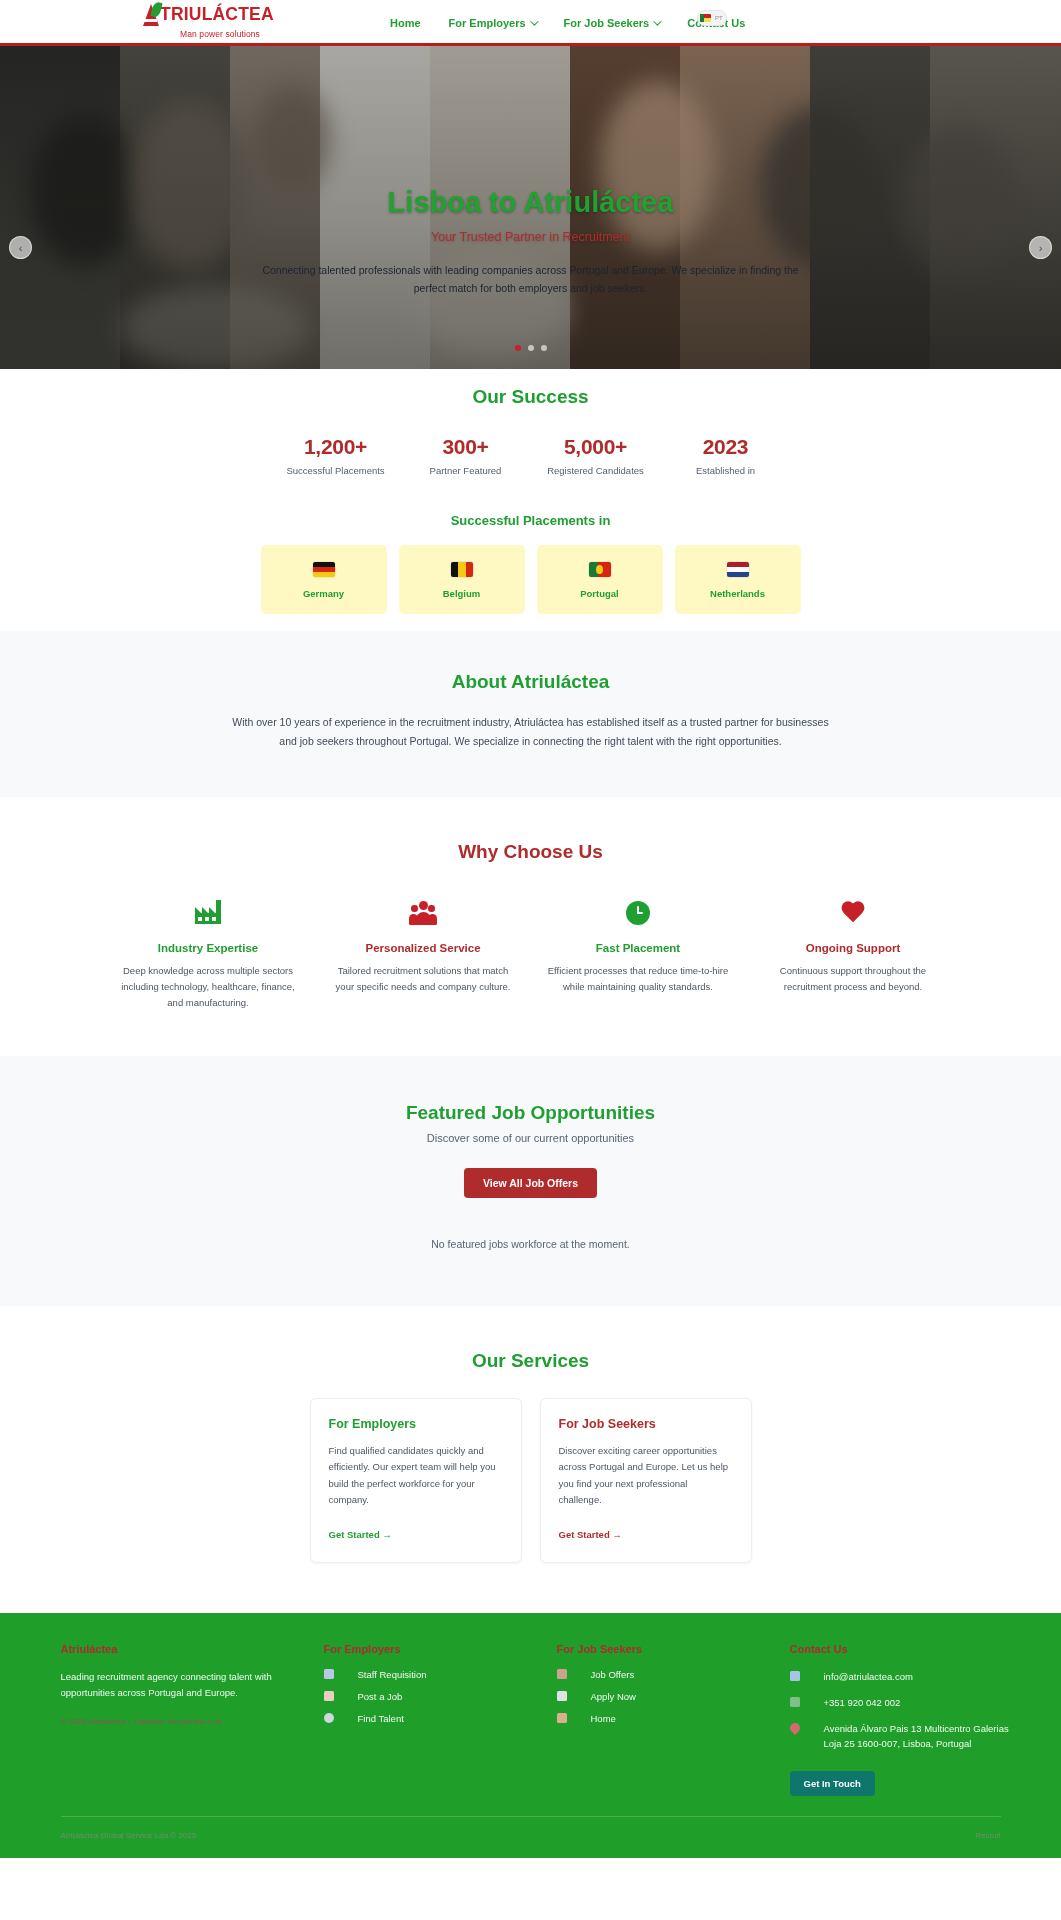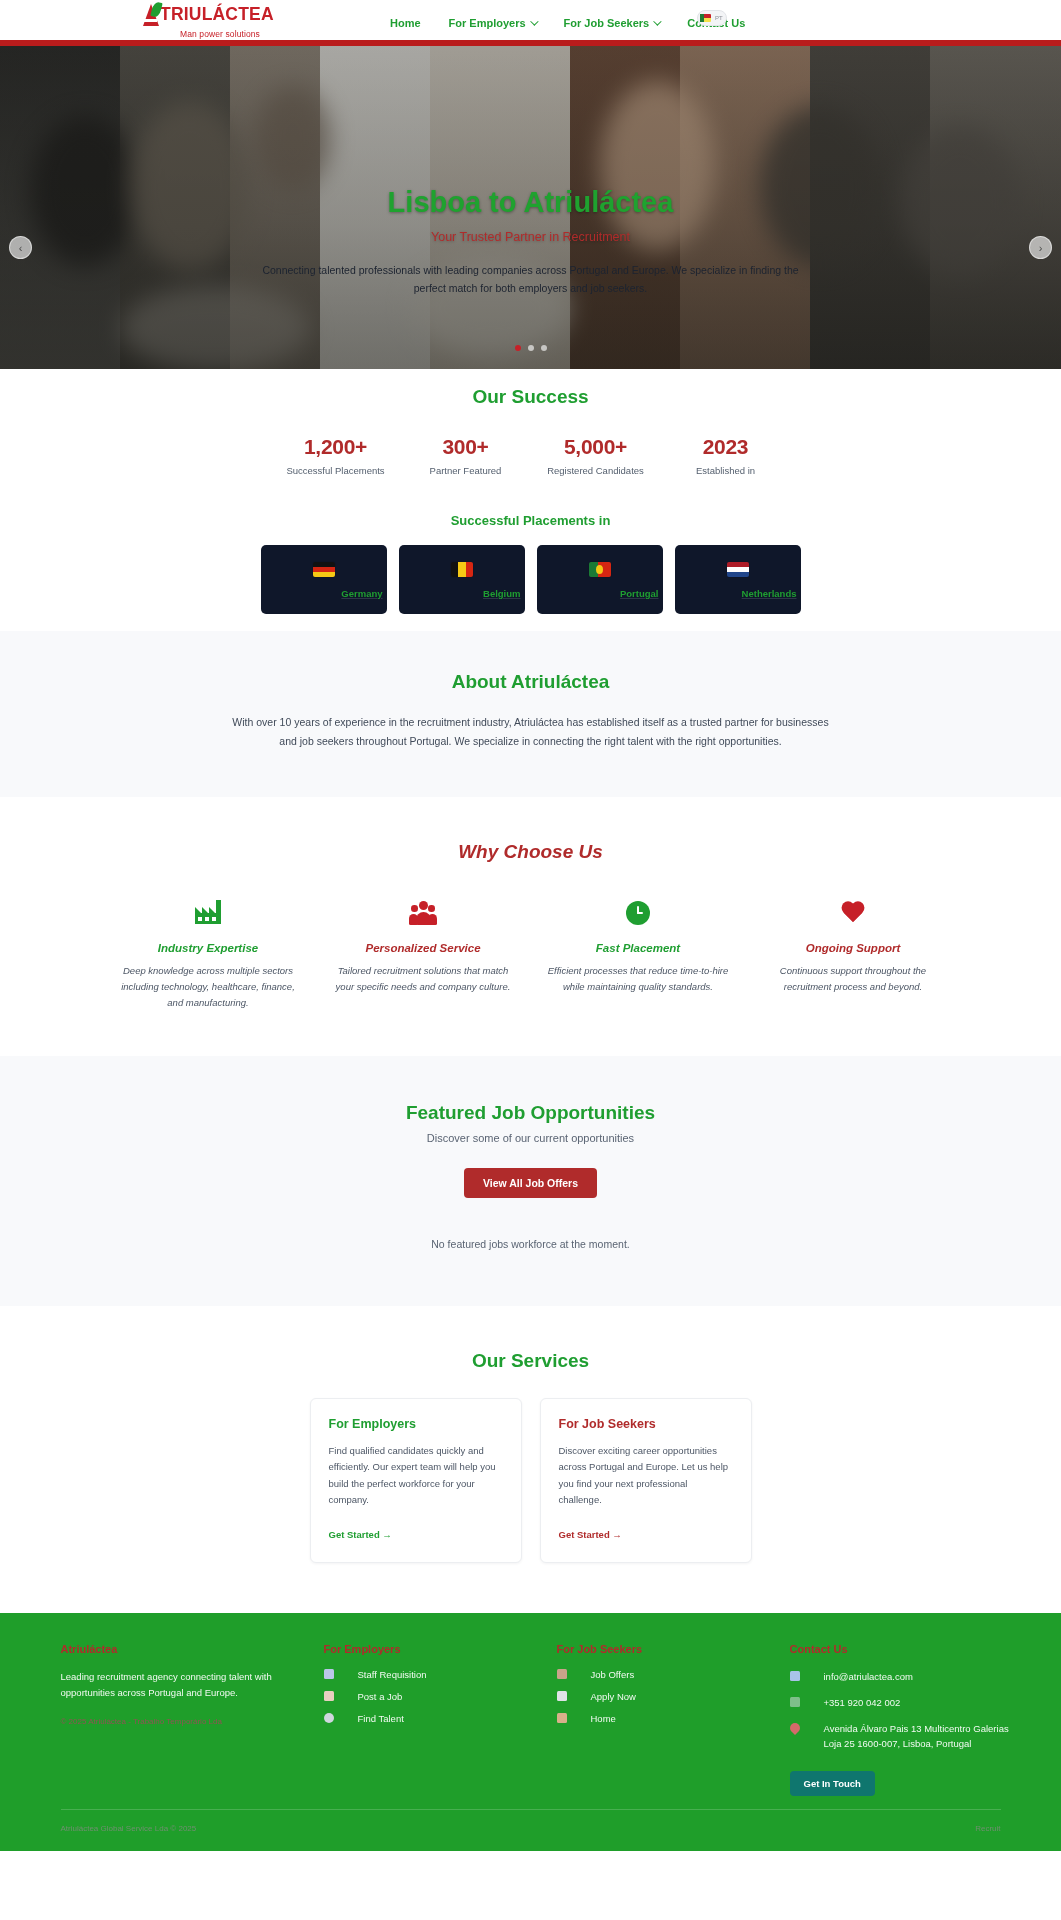--- a/index.html
+++ b/index.html
@@ -12,21 +12,21 @@
   }
   .page { width: 1061px; position: relative; overflow: hidden; }
 
   
   .navbar {
     height: 46px;
     background: #ffffff;
     display: flex;
     align-items: center;
     position: relative;
-    border-bottom: 6px solid #b91c1c;
+    border-bottom: 3px solid #b91c1c;
     z-index: 30;
   }
   .brand {
     position: absolute;
     left: 140px;
     top: 2px;
     width: 160px;
     text-align: center;
     line-height: 1;
   }
@@ -247,26 +247,25 @@
   }
   .country-grid {
     margin-top: 17px;
     display: grid;
     grid-template-columns: repeat(4, 1fr);
     gap: 12px;
     width: 540px;
     margin-left: auto; margin-right: auto;
   }
   .country-card {
-    background: #0f172a;
+    background: #fef9c3;
     border-radius: 5px;
     padding: 17px 4px 15px;
-    text-align: right;
+    text-align: center;
     cursor: pointer;
-    text-decoration: underline;
   }
   .flag {
     width: 22px; height: 15px;
     margin: 0 auto 11px;
     border-radius: 2px;
     position: relative;
     overflow: hidden;
     box-shadow: 0 0 0 0.5px rgba(0,0,0,0.12);
   }
   .flag-de { background: linear-gradient(180deg,#111 0 33.3%, #d62612 33.3% 66.6%, #f6c915 66.6% 100%); }
@@ -439,21 +438,21 @@
     background: #0f766e;
     color: #fff;
     font-size: 9.5px;
     font-weight: 600;
     padding: 7px 14px;
     border-radius: 4px;
     border: none;
     cursor: pointer;
   }
   .footer-bottom {
-    width: 940px; margin: 13px auto 0;
+    width: 940px; margin: 20px auto 0;
     border-top: 1px solid rgba(255,255,255,0.18);
     padding: 14px 0 18px;
     display: flex;
     justify-content: space-between;
     align-items: center;
     font-size: 8px;
     color: #6f8f6f;
   }
 </style>
 </head>
@@ -585,21 +584,21 @@
     </div>
   </section>
 
   <section class="section sec-grey" style="padding:40px 0 46px;">
     <div class="container">
       <h2 class="sec-title">About Atriuláctea</h2>
       <p class="about-text">With over 10 years of experience in the recruitment industry, Atriuláctea has established itself as a trusted partner for businesses and job seekers throughout Portugal. We specialize in connecting the right talent with the right opportunities.</p>
     </div>
   </section>
 
-  <section class="section sec-white" style="padding:44px 0 46px;font-style:italic;">
+  <section class="section sec-white" style="padding:44px 0 46px;">
     <div class="container">
       <h2 class="sec-title red">Why Choose Us</h2>
 
       <div class="features">
         <div class="feature">
           <div class="feat-icon">
             <span class="ic-factory">
               <span class="saw1"></span>
                 <span class="saw2"></span>
                 <span class="saw3"></span>

